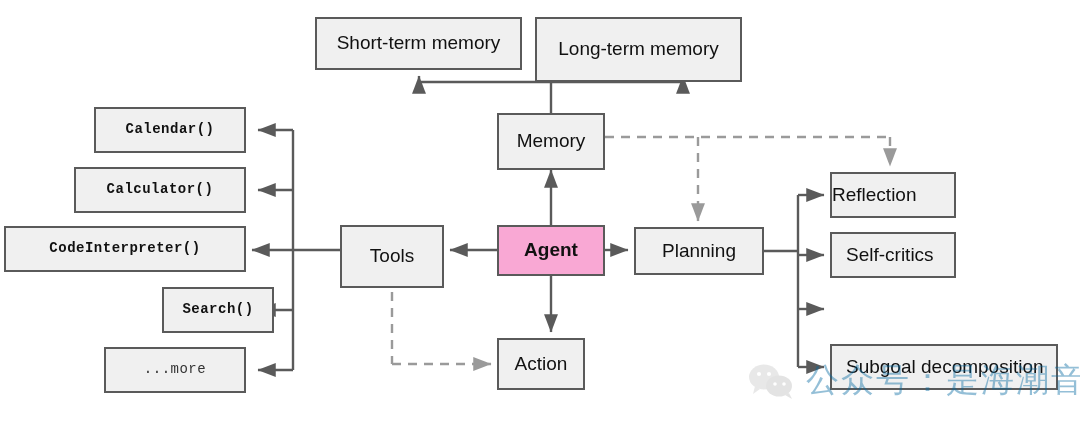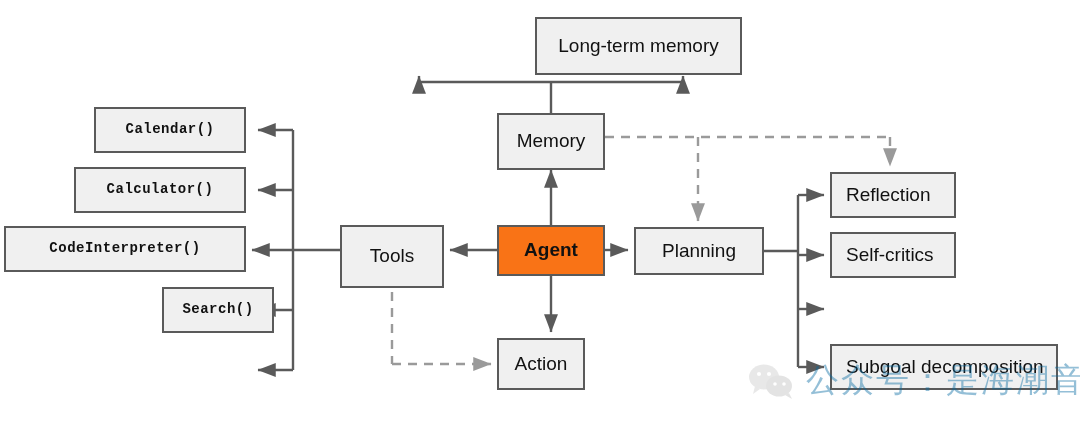--- a/index.html
+++ b/index.html
@@ -27,21 +27,21 @@
     line-height: 1.1;
     white-space: nowrap;
   }
   .node.mono {
     font-family: "Liberation Mono", "DejaVu Sans Mono", monospace;
     font-weight: bold;
     font-size: 14px;
     letter-spacing: 0.5px;
   }
   .node.accent {
-    background: #f97316;
+    background: #f9a8d4;
     border-color: #5a5a5a;
     font-weight: bold;
   }
   svg.edges {
     position: absolute;
     left: 0; top: 0;
     width: 1080px;
     height: 428px;
     pointer-events: none;
   }
@@ -129,22 +129,25 @@
       <path class="dashed-edge" d="M698,137 L698,221" marker-end="url(#arrow-dashed)"></path>
       <path class="dashed-edge" d="M890,137 L890,166" marker-end="url(#arrow-dashed)"></path>
     </g>
 
     <g>
       <path class="dashed-edge" d="M392,276 L392,364"></path>
       <path class="dashed-edge" d="M392,364 L491,364" marker-end="url(#arrow-dashed)"></path>
     </g>
   </svg>
 
-
-  <div class="node" style="left:535px; top:17px; width:207px; height:58px;">
+  <div class="node" style="left:315px; top:17px; width:207px; height:53px;">
+    <span>Short-term memory</span>
+  </div>
+
+  <div class="node" style="left:535px; top:17px; width:207px; height:65px;">
     <span>Long-term memory</span>
   </div>
 
   <div class="node" style="left:497px; top:113px; width:108px; height:57px;">
     <span>Memory</span>
   </div>
 
   <div class="node accent" style="left:497px; top:225px; width:108px; height:51px;">
     <span>Agent</span>
   </div>
@@ -166,26 +169,29 @@
   </div>
 
   <div class="node mono" style="left:4px; top:226px; width:242px; height:46px;">
     <span>CodeInterpreter()</span>
   </div>
 
   <div class="node mono" style="left:134px; top:287px; width:112px; height:46px;margin-left:28px;">
     <span>Search()</span>
   </div>
 
+  <div class="node mono" style="left:104px; top:347px; width:142px; height:46px; font-weight:normal; color:#333;">
+    <span>...more</span>
+  </div>
 
   <div class="node" style="left:634px; top:227px; width:130px; height:48px;">
     <span>Planning</span>
   </div>
 
-  <div class="node" style="left:830px; top:172px; width:126px; height:46px; justify-content:flex-start; padding-left:14px;">
+  <div class="node" style="left:830px; top:172px; width:126px; height:46px; justify-content:flex-start; ">
     <span>Reflection</span>
   </div>
 
   <div class="node" style="left:830px; top:232px; width:126px; height:46px; justify-content:flex-start; padding-left:14px;">
     <span>Self-critics</span>
   </div>
 
 
   <div class="node" style="left:830px; top:344px; width:228px; height:46px; justify-content:flex-start; padding-left:14px;">
     <span>Subgoal decomposition</span>

